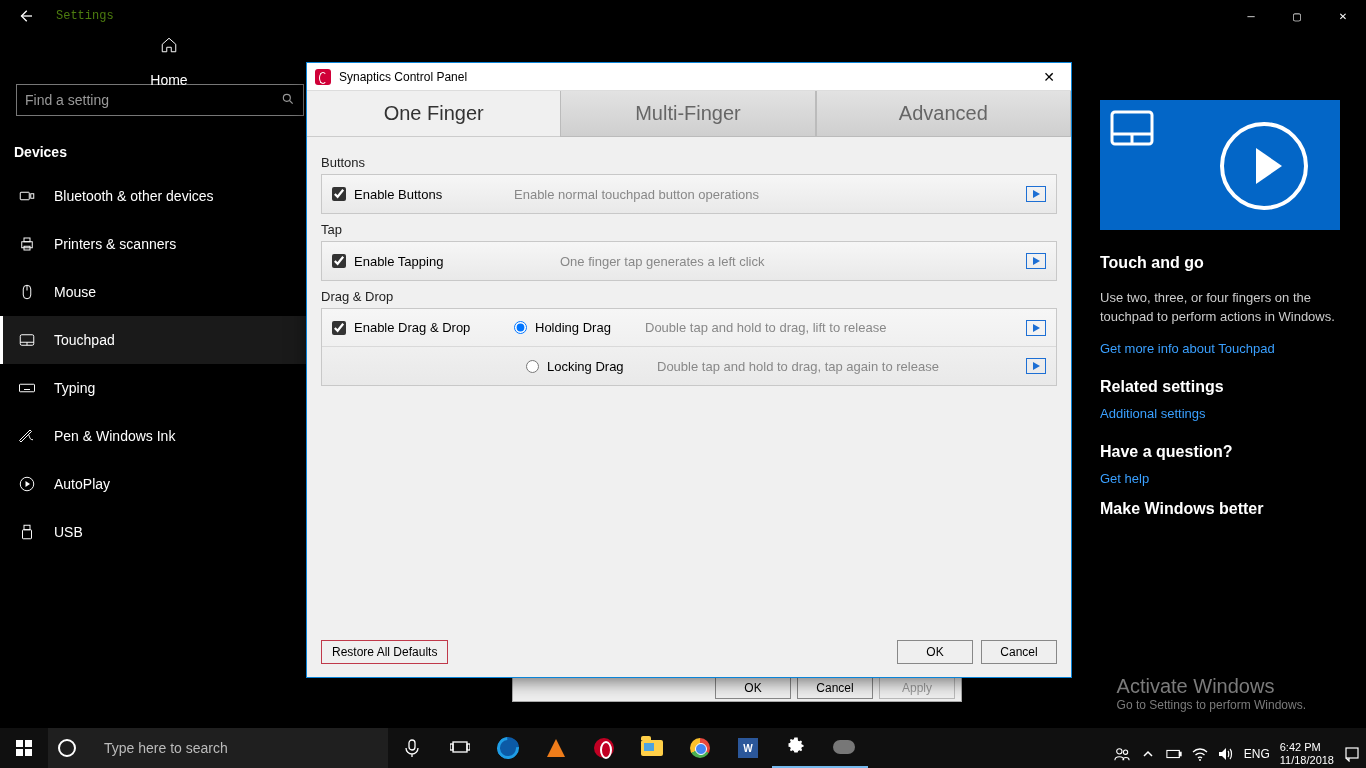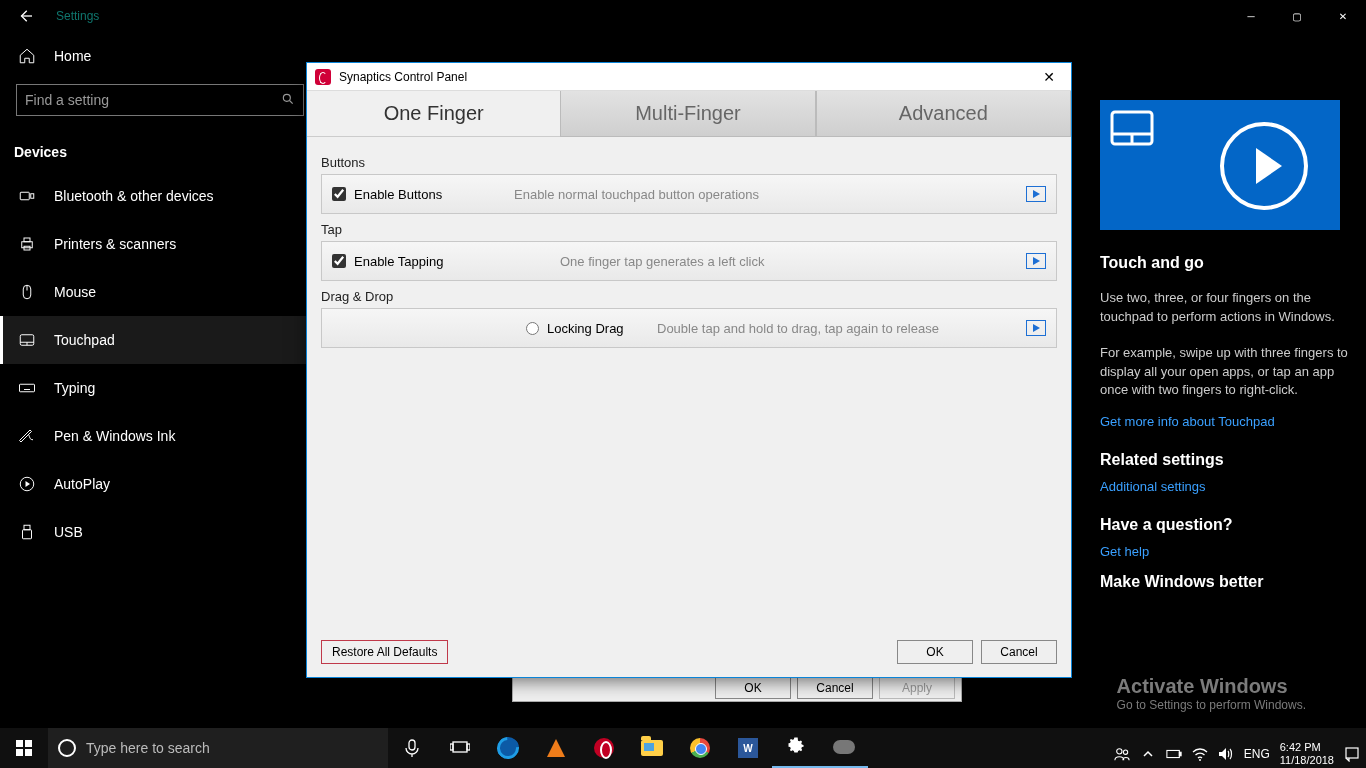--- a/index.html
+++ b/index.html
@@ -3,44 +3,44 @@
 <meta charset="utf-8">
 <style>
 * { margin:0; padding:0; box-sizing:border-box; font-family:"Segoe UI",Arial,sans-serif; }
 body { width:1366px; height:768px; background:#000; overflow:hidden; position:relative; }
 
 
 .settings-win { position:absolute; left:0; top:0; width:1366px; height:729px; background:#000; color:#fff; }
 .settings-titlebar { height:32px; display:flex; align-items:center; padding-left:18px; }
 .settings-back { width:14px; height:14px; margin-right:24px; }
 .settings-back svg { width:14px; height:14px; fill:#fff; }
-.settings-title { font-size:12px; color:#0f766e; }
+.settings-title { font-size:12px; color:#4d7c0f;font-family:Liberation Mono, monospace; }
 .win-ctrl { position:absolute; right:0; top:0; display:flex; }
 .win-ctrl div { width:46px; height:32px; display:flex; align-items:center; justify-content:center; color:#fff; font-size:10px; }
 .settings-left { position:absolute; left:0; top:36px; width:320px; }
-.home-row { display:flex; align-items:center; height:40px; padding-left:18px; gap:18px; margin-bottom:8px;}
+.home-row { display:flex; align-items:center; height:40px; padding-left:18px; gap:18px; margin-bottom:8px;flex-direction:column;}
 .home-row span.lbl { font-size:14px; }
 .search-box { margin:4px 16px 18px 16px; height:32px; border:1px solid #777; display:flex; align-items:center; padding:0 8px; color:#999; font-size:14px; justify-content:space-between;}
 .cat-hdr { font-size:14px; padding:10px 18px 12px 14px; font-weight:600;}
 .nav-item { display:flex; align-items:center; height:48px; padding-left:18px; gap:18px; font-size:14px; color:#fff; }
 .nav-item.active { background:#1a1a1a; border-left:3px solid #fff; padding-left:15px;}
 .nav-icon { width:18px; height:18px; display:flex; align-items:center; justify-content:center; }
 .nav-icon svg { width:18px; height:18px; fill:none; stroke:#fff; stroke-width:1.3; }
 
 .settings-right { position:absolute; left:1100px; top:100px; width:250px; color:#fff; }
 .tile { width:240px; height:130px; background:#0366c7; position:relative; margin-bottom:24px;}
 .tile .mini { position:absolute; left:10px; top:10px; width:44px; height:36px; }
 .tile .mini svg{width:44px;height:36px;fill:none;stroke:#fff;stroke-width:3;}
 .tile .play { position:absolute; left:120px; top:22px; width:88px; height:88px; border:4px solid #fff; border-radius:50%;}
 .tile .play::after{content:"";position:absolute;left:32px;top:22px;border-left:26px solid #fff;border-top:18px solid transparent;border-bottom:18px solid transparent;}
 .r-h { font-size:16px; font-weight:600; margin-bottom:10px;}
 .r-p { font-size:13px; color:#ccc; line-height:1.45; margin-bottom:14px;margin-top:17px;}
 .r-link { font-size:13px; color:#3aa0ff; margin-bottom:22px; display:block;}
 .activate { position:absolute; right:60px; bottom:56px; text-align:left; color:#7b7b7b;}
-.activate .a1{font-size:20px;font-weight:bold;} .activate .a2{font-size:12px;}
+.activate .a1{font-size:20px;} .activate .a2{font-size:12px;}
 
 
 .mprop { position:absolute; left:512px; top:672px; width:450px; height:30px; background:#efefef; border:1px solid #aaa; display:flex; justify-content:flex-end; align-items:flex-start; padding:4px 6px; gap:6px;}
 .mprop button{ width:76px; height:22px; font-size:12px; background:#efefef; border:1px solid #888;}
 .mprop button.dis{ color:#9a9a9a; border-color:#bbb;}
 
 
 .syn { position:absolute; left:306px; top:62px; width:766px; height:616px; background:#f0f0f0; border:1px solid #0a84d8; box-shadow:0 4px 16px rgba(0,0,0,.5);}
 .syn-title { height:28px; background:#fff; display:flex; align-items:center; padding:0 8px; border-bottom:1px solid #ddd;}
 .syn-title .logo { width:16px; height:16px; background:#d00038; border-radius:3px; margin-right:8px; position:relative;}
@@ -66,21 +66,21 @@
 .row.indent { padding-left:204px;}
 .syn-foot { position:absolute; left:0; bottom:0; width:100%; height:50px; display:flex; align-items:center; padding:0 14px;}
 .syn-foot .restore { height:24px; padding:0 10px; font-size:12px; background:#f0f0f0; border:1px solid #c0394a; color:#000;}
 .syn-foot .sp{flex:1;}
 .syn-foot .okc{ width:76px;height:24px;font-size:12px;background:#efefef;border:1px solid #888;margin-left:8px;}
 
 
 .taskbar { position:absolute; left:0; bottom:0; width:1366px; height:40px; background:#101010; display:flex; align-items:center; color:#fff;}
 .taskbar .start{ width:48px;height:40px;display:flex;align-items:center;justify-content:center;}
 .taskbar .start svg{width:16px;height:16px;fill:#fff;}
-.taskbar .search{ width:340px;height:40px;background:#1f1f1f;display:flex;align-items:center;padding:0 10px;gap:10px;color:#bbb;font-size:14px;}
+.taskbar .search{ width:340px;height:40px;background:#1f1f1f;display:flex;align-items:center;padding:0 10px;gap:28px;color:#bbb;font-size:14px;}
 .taskbar .search .o{width:18px;height:18px;border:2px solid #fff;border-radius:50%;}
 .taskbar .mic{width:48px;display:flex;justify-content:center;}
 .taskbar .tv{width:48px;display:flex;justify-content:center;}
 .taskbar .app{width:48px;height:40px;display:flex;align-items:center;justify-content:center;}
 .taskbar .app.active{border-bottom:2px solid #76b9ed;}
 .tray{position:absolute;right:0;top:0;height:52px;display:flex;align-items:center;gap:10px;padding:0 6px;color:#fff;font-size:11px;}
 .tray .clock{text-align:left;line-height:1.15;}
 .tray .ico{width:16px;height:16px;display:flex;align-items:center;justify-content:center;}
 .edge-ico{width:22px;height:22px;border-radius:50%;background:#0c5aa6;border:3px solid #1e9de6;border-top-color:transparent;transform:rotate(40deg);}
 .vlc-ico{width:0;height:0;border-left:9px solid transparent;border-right:9px solid transparent;border-bottom:18px solid #ee7c1a;}
@@ -216,21 +216,20 @@
     <div class="tile">
       <div class="mini"><svg viewBox="0 0 44 36">
             <rect x="2" y="2" width="40" height="32" rx="3"></rect>
             <line x1="2" y1="24" x2="42" y2="24"></line>
             <line x1="22" y1="24" x2="22" y2="34"></line>
           </svg></div>
       <div class="play"></div>
     </div>
     <div class="r-h">Touch and go</div>
     <div class="r-p">Use two, three, or four fingers on the touchpad to perform actions in Windows.</div>
-    <div class="r-p">For example, swipe up with three fingers to display all your open apps, or tap an app once with two fingers to right-click.</div>
     <a class="r-link">Get more info about Touchpad</a>
     <div class="r-h">Related settings</div>
     <a class="r-link">Additional settings</a>
     <div class="r-h">Have a question?</div>
     <a class="r-link" style="margin-bottom:14px;">Get help</a>
     <div class="r-h">Make Windows better</div>
   </div>
 </div>
 
 <div class="mprop">
@@ -272,20 +271,28 @@
       <div class="row">
         <input type="checkbox" class="cb" checked="" style="">
         <span class="lbl1">Enable Tapping</span>
         <span class="desc" style="margin-left:46px;">One finger tap generates a left click</span>
         <div class="vid"></div>
       </div>
     </div>
 
     <div class="sec-h">Drag &amp; Drop</div>
     <div class="sec-box">
+      <div class="row">
+        <input type="checkbox" class="cb" checked="" style="">
+        <span class="lbl1">Enable Drag &amp; Drop</span>
+        <input type="radio" name="dr" class="rb" checked="" style="">
+        <span class="rlbl">Holding Drag</span>
+        <span class="desc">Double tap and hold to drag, lift to release</span>
+        <div class="vid"></div>
+      </div>
       <div class="row indent">
         <input type="radio" name="dr" class="rb" style="">
         <span class="rlbl">Locking Drag</span>
         <span class="desc">Double tap and hold to drag, tap again to release</span>
         <div class="vid"></div>
       </div>
     </div>
 
   </div>
   <div class="syn-foot">

